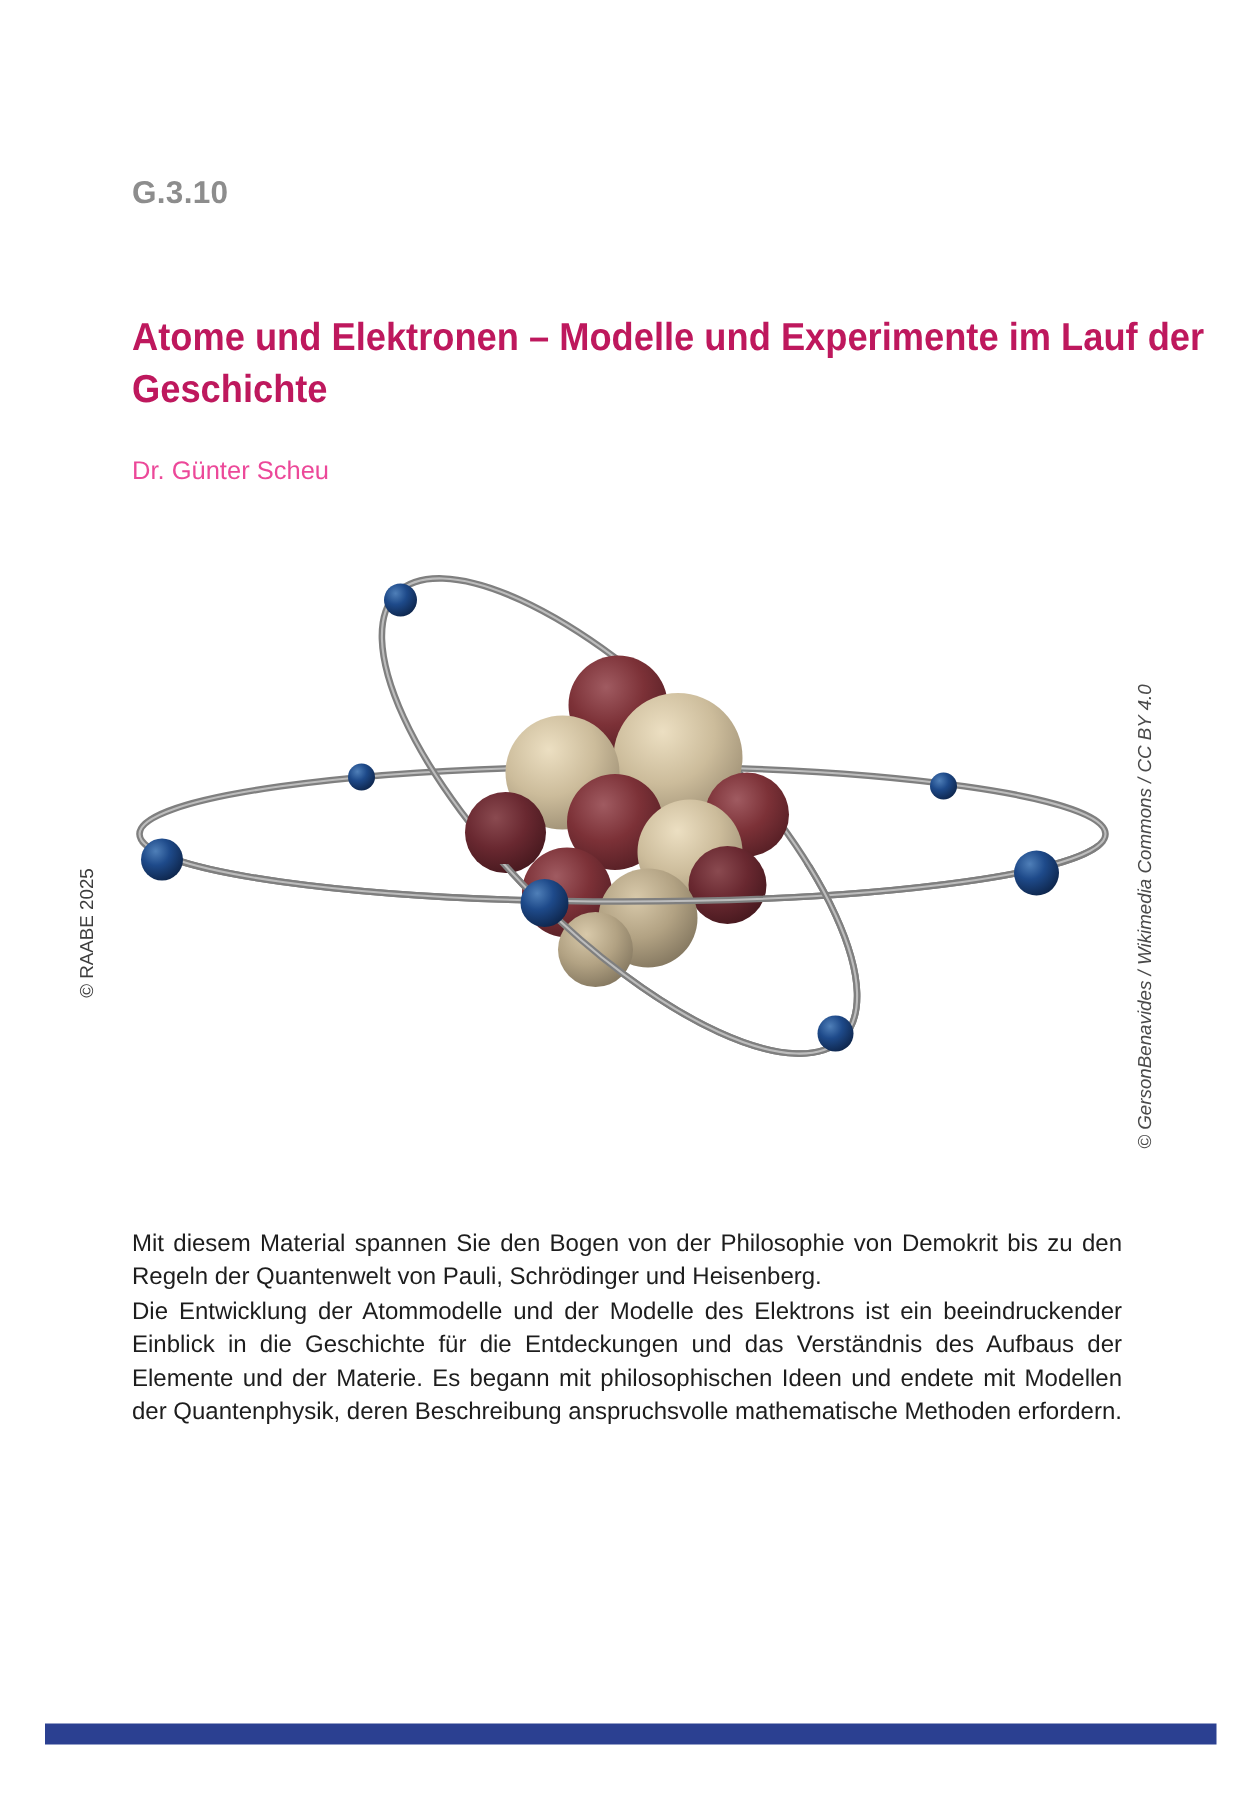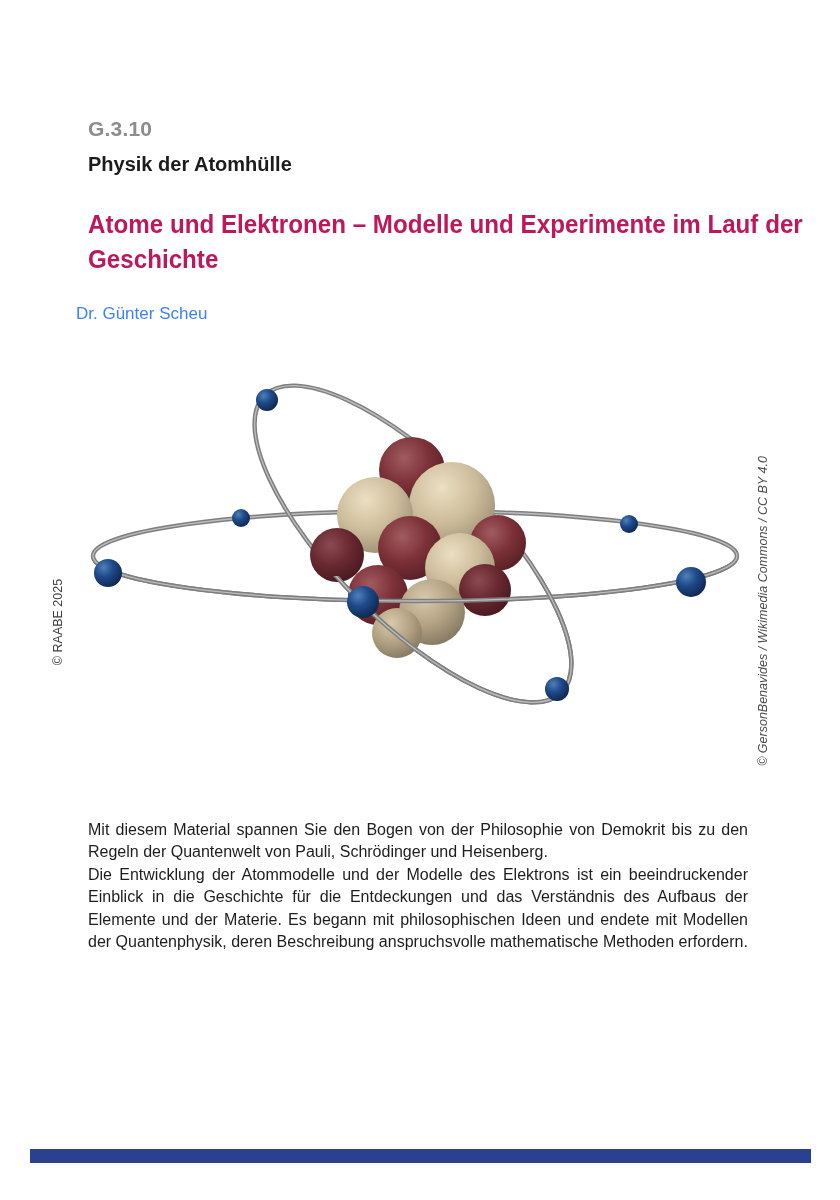--- a/index.html
+++ b/index.html
@@ -11,21 +11,21 @@
     position:absolute;left:88px;top:117px;font-size:21px;font-weight:600;color:#8d8d8d;letter-spacing:.2px;
   }
   .series{
     position:absolute;left:88px;top:153px;font-size:20px;font-weight:700;color:#1c1c1c;
   }
   .title{
     position:absolute;left:88px;top:207px;font-size:26px;font-weight:700;color:#be185d;line-height:35px;
   }
   .title .tline{white-space:nowrap;transform:scaleX(.93);transform-origin:left center;}
   .author{
-    position:absolute;left:76px;top:304px;font-size:17px;color:#3b82f6;
+    position:absolute;left:88px;top:304px;font-size:17px;color:#ec4899;
   }
   .figure-svg{position:absolute;left:0;top:0;width:840px;height:790px;}
   .vcredit{
     position:absolute;white-space:nowrap;font-size:12.5px;color:#3d3d3d;
     transform:translate(-50%,-50%) rotate(-90deg);
   }
   .vcredit.left{left:58px;top:622px;}
   .vcredit.right{left:763px;top:611px;font-style:italic;color:#4a4a4a;}
   .bodytext{
     position:absolute;left:88px;top:819px;width:660px;font-size:16px;line-height:22.4px;color:#1d1d1d;
@@ -37,21 +37,20 @@
   .footer-bar{
     position:absolute;left:30px;top:1149px;width:781px;height:14px;background:#2b4091;
   }
 </style>
 </head>
 <body>
 
 <div class="page">
 
   <div class="code">G.3.10</div>
-  <div class="series">Physik der Atomhülle</div>
 
   <div class="title">
     <div class="tline">Atome und Elektronen – Modelle und Experimente im Lauf der</div>
     <div class="tline">Geschichte</div>
   </div>
 
   <div class="author">Dr. Günter Scheu</div>
 
   <svg class="figure-svg" viewBox="0 0 840 790" aria-hidden="true">
     <defs>

